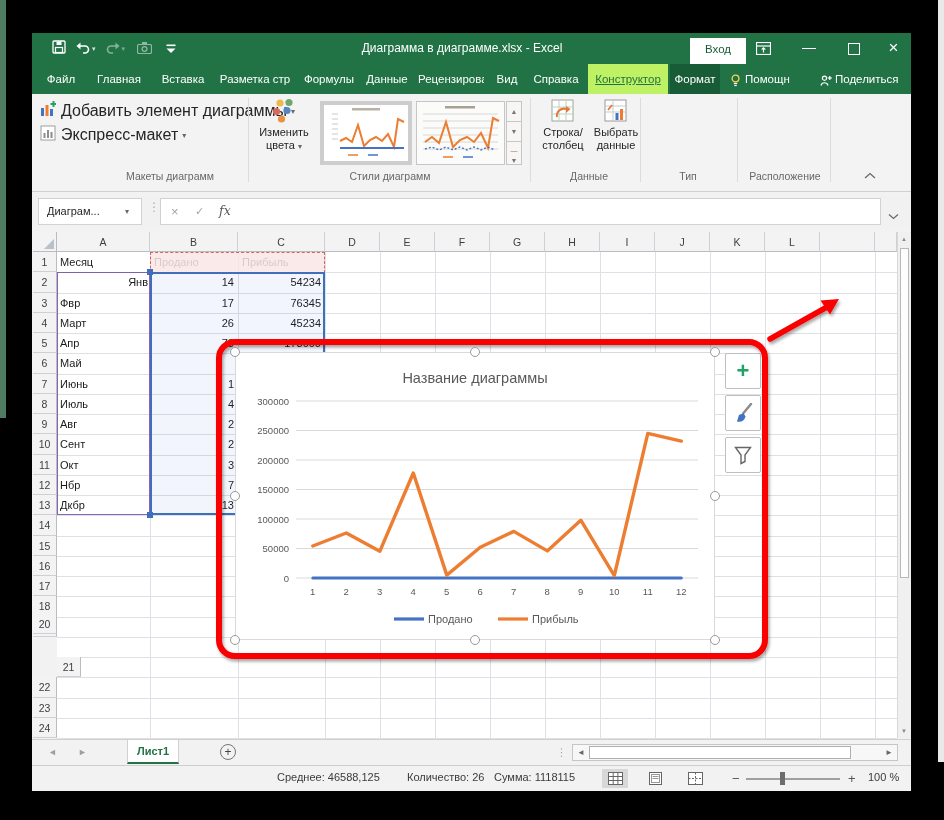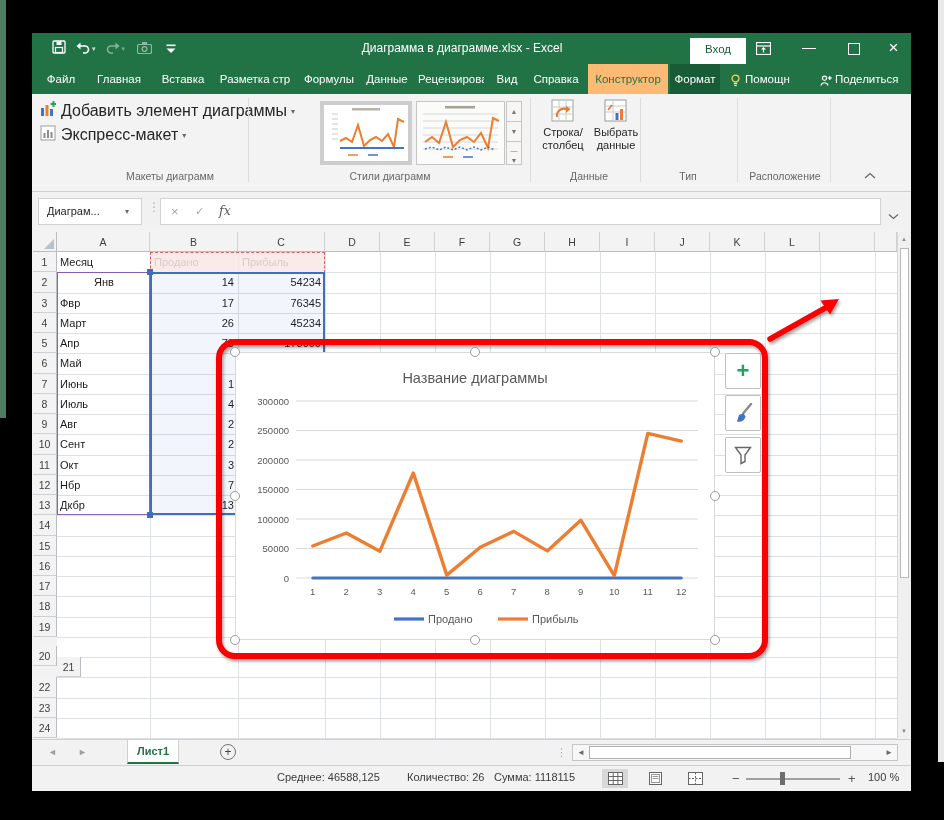--- a/index.html
+++ b/index.html
@@ -3,21 +3,21 @@
 <meta charset="utf-8">
 <style>
   html,body{margin:0;padding:0;background:#000;}
   .stage{position:relative;width:944px;height:820px;background:#000;overflow:hidden;
          font-family:"Liberation Sans",sans-serif;-webkit-font-smoothing:antialiased;}
   .abs{position:absolute;}
   .win{left:32px;top:33px;width:879px;height:757px;background:#f3f2f2;}
   .titlebar{left:0;top:0;width:879px;height:31px;background:#217346;}
   .tabsrow{left:0;top:31px;width:879px;height:30px;background:#217346;}
   .tab{position:absolute;top:0;height:30px;line-height:30px;text-align:center;color:#fff;font-size:11.5px;white-space:nowrap;overflow:hidden;cursor:default;}
-  .tab.active{background:#fdba74;color:#217346;}
+  .tab.active{background:#bef264;color:#217346;text-decoration:underline;}
   .tab.ctx{background:#185c37;}
   .ribbon{left:0;top:61px;width:879px;height:97px;background:#f4f3f3;border-bottom:1px solid #d2d0ce;}
   .rbtn-label{font-size:16px;color:#262626;white-space:nowrap;text-align:right;}
   .grouplabel{position:absolute;top:76px;font-size:10.5px;color:#6a6866;white-space:nowrap;transform:translateX(-50%);}
   .vsep{position:absolute;top:4px;height:84px;width:1px;background:#dedcda;}
   .stackbtn{position:absolute;text-align:center;font-size:11px;color:#262626;}
   .stackbtn .l{line-height:13px;white-space:nowrap;}
   .caret{color:#6a6866;font-size:8px;}
   .fbar{left:0;top:163px;width:879px;height:30px;background:#f2f1f1;}
   .whitebox{background:#fff;border:1px solid #d4d2d0;}
@@ -136,20 +136,31 @@
               <rect x="3.5" y="8" width="2" height="5" fill="#8c8c8c"></rect>
               <rect x="7" y="5" width="2" height="8" fill="#8c8c8c"></rect>
               <rect x="10.5" y="7" width="2" height="6" fill="#8c8c8c"></rect>
             </svg></span>
         <span class="rbtn-label">Экспресс-макет</span>
         <span class="caret" style="margin-left:4px">▾</span>
       </div>
       <div class="grouplabel" style="left:138px">Макеты диаграмм</div>
       <div class="vsep" style="left:216px"></div>
 
+      <div class="stackbtn" style="left:222px;top:4px;width:60px">
+        <svg width="26" height="26">
+            <circle cx="9" cy="5" r="3.6" fill="#edb84c"></circle>
+            <circle cx="18" cy="4.5" r="3.6" fill="#6fa86f"></circle>
+            <circle cx="5.5" cy="13.5" r="3.6" fill="#d66a5d"></circle>
+            <circle cx="16" cy="12.5" r="3.6" fill="#5585c5"></circle>
+            <circle cx="10.5" cy="21" r="3.6" fill="#e8913f"></circle>
+          </svg>
+        <div class="l">Изменить</div>
+        <div class="l"><span>цвета</span> <span class="caret">▾</span></div>
+      </div>
 
       <div class="galthumb" style="left:288px;width:92px;border:4px solid #cdcdcd">
         <svg width="84" height="56">
             <rect x="0" y="0" width="84" height="56" fill="#fff"></rect>
             <rect x="28" y="3" width="28" height="2.5" fill="#b9b2a6"></rect>
             <g stroke="#c9c9c9" stroke-width="1">
               <line x1="8" y1="9" x2="14" y2="9"></line>
               <line x1="8" y1="14" x2="14" y2="14"></line>
               <line x1="8" y1="19" x2="14" y2="19"></line>
               <line x1="8" y1="24" x2="14" y2="24"></line>
@@ -316,31 +327,31 @@
         <div class="rowhdr" style="top: 401.25px; height: 20.25px; line-height: 20.25px;">10</div>
         <div class="rowhdr" style="top: 421.5px; height: 20.25px; line-height: 20.25px;">11</div>
         <div class="rowhdr" style="top: 441.75px; height: 20.25px; line-height: 20.25px;">12</div>
         <div class="rowhdr" style="top: 462px; height: 20.25px; line-height: 20.25px;">13</div>
         <div class="rowhdr" style="top: 482.25px; height: 20.25px; line-height: 20.25px;">14</div>
         <div class="rowhdr" style="top: 502.5px; height: 20.25px; line-height: 20.25px;">15</div>
         <div class="rowhdr" style="top: 522.75px; height: 20.25px; line-height: 20.25px;">16</div>
         <div class="rowhdr" style="top: 543px; height: 20.25px; line-height: 20.25px;">17</div>
         <div class="rowhdr" style="top: 563.25px; height: 20.25px; line-height: 20.25px;">18</div>
         <div class="rowhdr" style="top: 583.5px; height: 20.25px; line-height: 20.25px;">19</div>
-        <div class="rowhdr" style="top: 613px; height: 20.25px; line-height: 20.25px;">20</div>
+        <div class="rowhdr" style="top: 581px; height: 20.25px; line-height: 20.25px;">20</div>
         <div class="rowhdr" style="top: 624px; height: 20.25px; line-height: 20.25px; margin-left: 24px;">21</div>
         <div class="rowhdr" style="top: 644.25px; height: 20.25px; line-height: 20.25px;">22</div>
         <div class="rowhdr" style="top: 664.5px; height: 20.25px; line-height: 20.25px;">23</div>
         <div class="rowhdr" style="top: 684.75px; height: 20.25px; line-height: 20.25px;">24</div>
       </div>
     <div id="cells">
         <div class="cell" style="left: 28px; top: 219px; width: 88px; text-align: left;">Месяц</div>
         <div class="cell" style="left: 122px; top: 219px; width: 82px; text-align: left;">Продано</div>
         <div class="cell" style="left: 210px; top: 219px; width: 82px; text-align: left;">Прибыль</div>
-        <div class="cell" style="left: 28px; top: 239.25px; width: 88px; text-align: center;">Янв</div>
+        <div class="cell" style="left: 28px; top: 239.25px; width: 88px; text-align: right;">Янв</div>
         <div class="cell" style="left: 120px; top: 239.25px; width: 82px; text-align: right;">14</div>
         <div class="cell" style="left: 206px; top: 239.25px; width: 83px; text-align: right;">54234</div>
         <div class="cell" style="left: 28px; top: 259.5px; width: 88px; text-align: left;">Фвр</div>
         <div class="cell" style="left: 120px; top: 259.5px; width: 82px; text-align: right;">17</div>
         <div class="cell" style="left: 206px; top: 259.5px; width: 83px; text-align: right;">76345</div>
         <div class="cell" style="left: 28px; top: 279.75px; width: 88px; text-align: left;">Март</div>
         <div class="cell" style="left: 120px; top: 279.75px; width: 82px; text-align: right;">26</div>
         <div class="cell" style="left: 206px; top: 279.75px; width: 83px; text-align: right;">45234</div>
         <div class="cell" style="left: 28px; top: 300px; width: 88px; text-align: left;">Апр</div>
         <div class="cell" style="left: 120px; top: 300px; width: 82px; text-align: right;">78</div>

